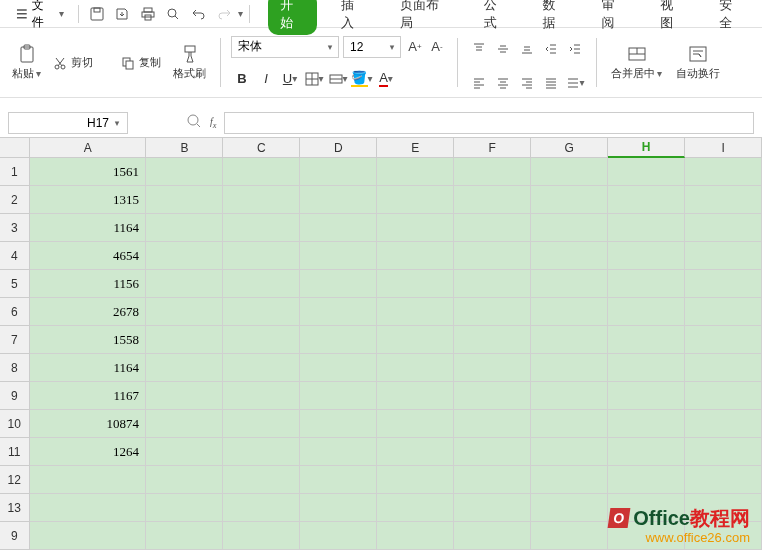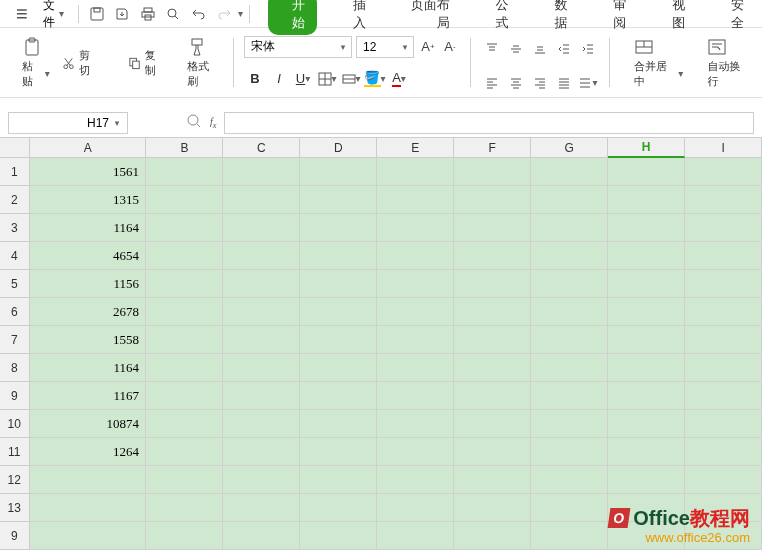--- a/index.html
+++ b/index.html
@@ -1,33 +1,33 @@
 <!DOCTYPE html>
 <html><head>
   <meta charset="utf-8">
   <style>
     * { margin: 0; padding: 0; box-sizing: border-box; }
     body { font-family: "Microsoft YaHei", SimSun, sans-serif; font-size: 12px; background: #fff; width: 762px; height: 554px; overflow: hidden; position: relative; }
     
-    .menubar { display: flex; align-items: center; height: 28px; padding: 0 8px; border-bottom: 1px solid #e0e0e0; gap: 2px; text-align: right; }
+    .menubar { display: flex; align-items: center; height: 28px; padding: 0 8px; border-bottom: 1px solid #e0e0e0; gap: 2px; }
     .file-menu { display: flex; align-items: center; gap: 4px; padding: 2px 8px; cursor: pointer; }
     .file-menu .ham { display: inline-block; width: 12px; }
     .file-menu .ham svg { display: block; }
     .chev { font-size: 10px; color: #666; }
     .divider { width: 1px; height: 18px; background: #d0d0d0; margin: 0 4px; }
     .qat-btn { width: 24px; height: 24px; display: flex; align-items: center; justify-content: center; cursor: pointer; color: #555; }
     .qat-btn svg { width: 16px; height: 16px; }
     .qat-btn.disabled { color: #ccc; }
     .tabs { display: flex; align-items: center; gap: 14px; margin-left: 12px; }
     .tab { padding: 3px 10px; cursor: pointer; color: #333; font-size: 13px; }
     .tab.active { background: #2ea121; color: #fff; border-radius: 10px; padding: 3px 12px; }
     
     .ribbon { display: flex; align-items: stretch; height: 70px; padding: 4px 8px; border-bottom: 1px solid #e0e0e0; gap: 6px; }
     .rgroup { display: flex; align-items: center; gap: 4px; }
-    .rcol { display: flex; flex-direction: column; justify-content: center; gap: 2px; cursor: pointer; padding: 0 4px; font-size: 11px; color: #333; margin-left: 10px; }
+    .rcol { display: flex; flex-direction: column; align-items: center; justify-content: center; gap: 2px; cursor: pointer; padding: 0 4px; font-size: 11px; color: #333; }
     .rcol .lbl { display: flex; align-items: center; gap: 2px; }
     .rcol svg { width: 20px; height: 20px; color: #555; }
     .small-stack { display: flex; flex-direction: row; gap: 20px; }
     .sbtn { display: flex; align-items: center; gap: 4px; padding: 2px 4px; cursor: pointer; font-size: 11px; color: #333; }
     .sbtn svg { width: 14px; height: 14px; color: #555; }
     .vdiv { width: 1px; background: #d0d0d0; margin: 6px 4px; }
     
     .font-row { display: flex; align-items: center; gap: 4px; }
     .combo { display: flex; align-items: center; border: 1px solid #ccc; height: 22px; background: #fff; }
     .combo input { border: none; outline: none; padding: 0 6px; font-size: 12px; height: 20px; }

